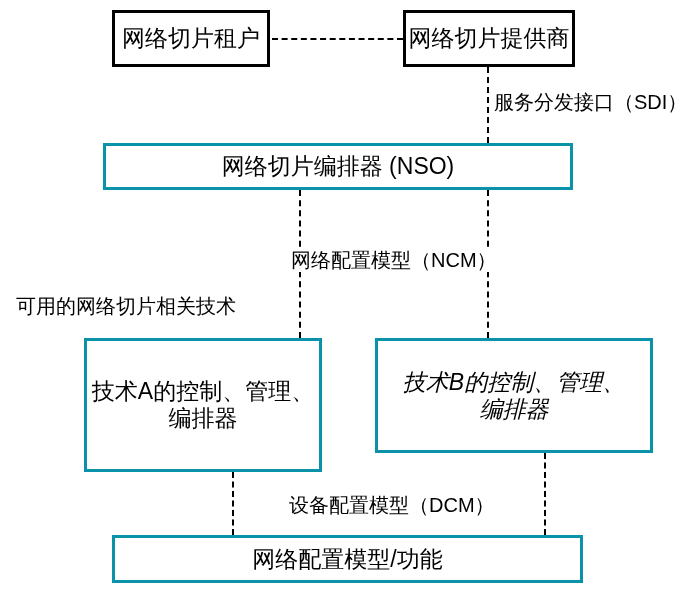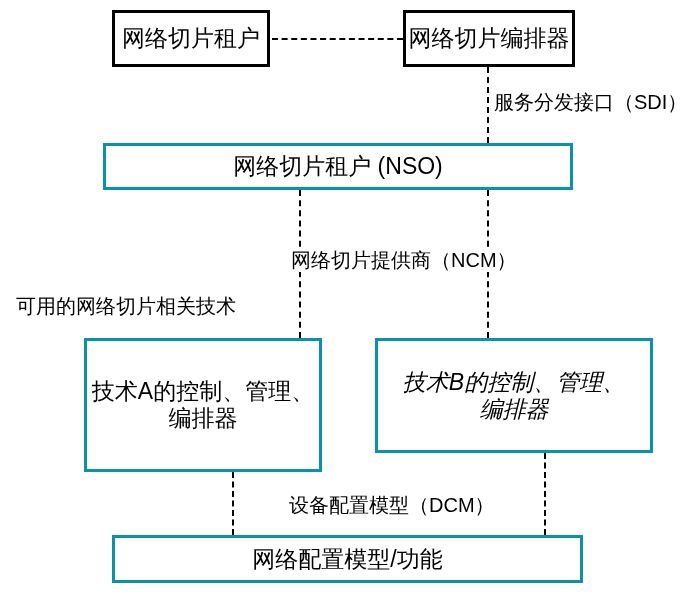--- a/index.html
+++ b/index.html
@@ -65,37 +65,37 @@
 </style>
 </head>
 <body>
 
 <div class="canvas">
 
   <div class="box black tenant">
     <span>网络切片租户</span>
   </div>
   <div class="box black provider">
-    <span>网络切片编排器</span>
+    <span>网络切片提供商</span>
   </div>
 
   <div class="hdash conn-tenant-provider"></div>
   <div class="vdash conn-provider-nso"></div>
   <div class="vdash conn-ncm-left"></div>
   <div class="vdash conn-ncm-right"></div>
   <div class="vdash conn-dcm-left"></div>
   <div class="vdash conn-dcm-right"></div>
 
   <div class="lbl lbl-sdi">服务分发接口（SDI）</div>
-  <div class="lbl lbl-ncm">网络切片提供商（NCM）</div>
+  <div class="lbl lbl-ncm">网络配置模型（NCM）</div>
   <div class="lbl lbl-avail">可用的网络切片相关技术</div>
   <div class="lbl lbl-dcm">设备配置模型（DCM）</div>
 
   <div class="box teal nso">
-    <span>网络切片租户 (NSO)</span>
+    <span>网络切片编排器 (NSO)</span>
   </div>
 
   <div class="box teal tech-a">
     <div>
       <span>技术A的控制、管理、</span><br>
       <span>编排器</span>
     </div>
   </div>
   <div class="box teal tech-b">
     <div>

